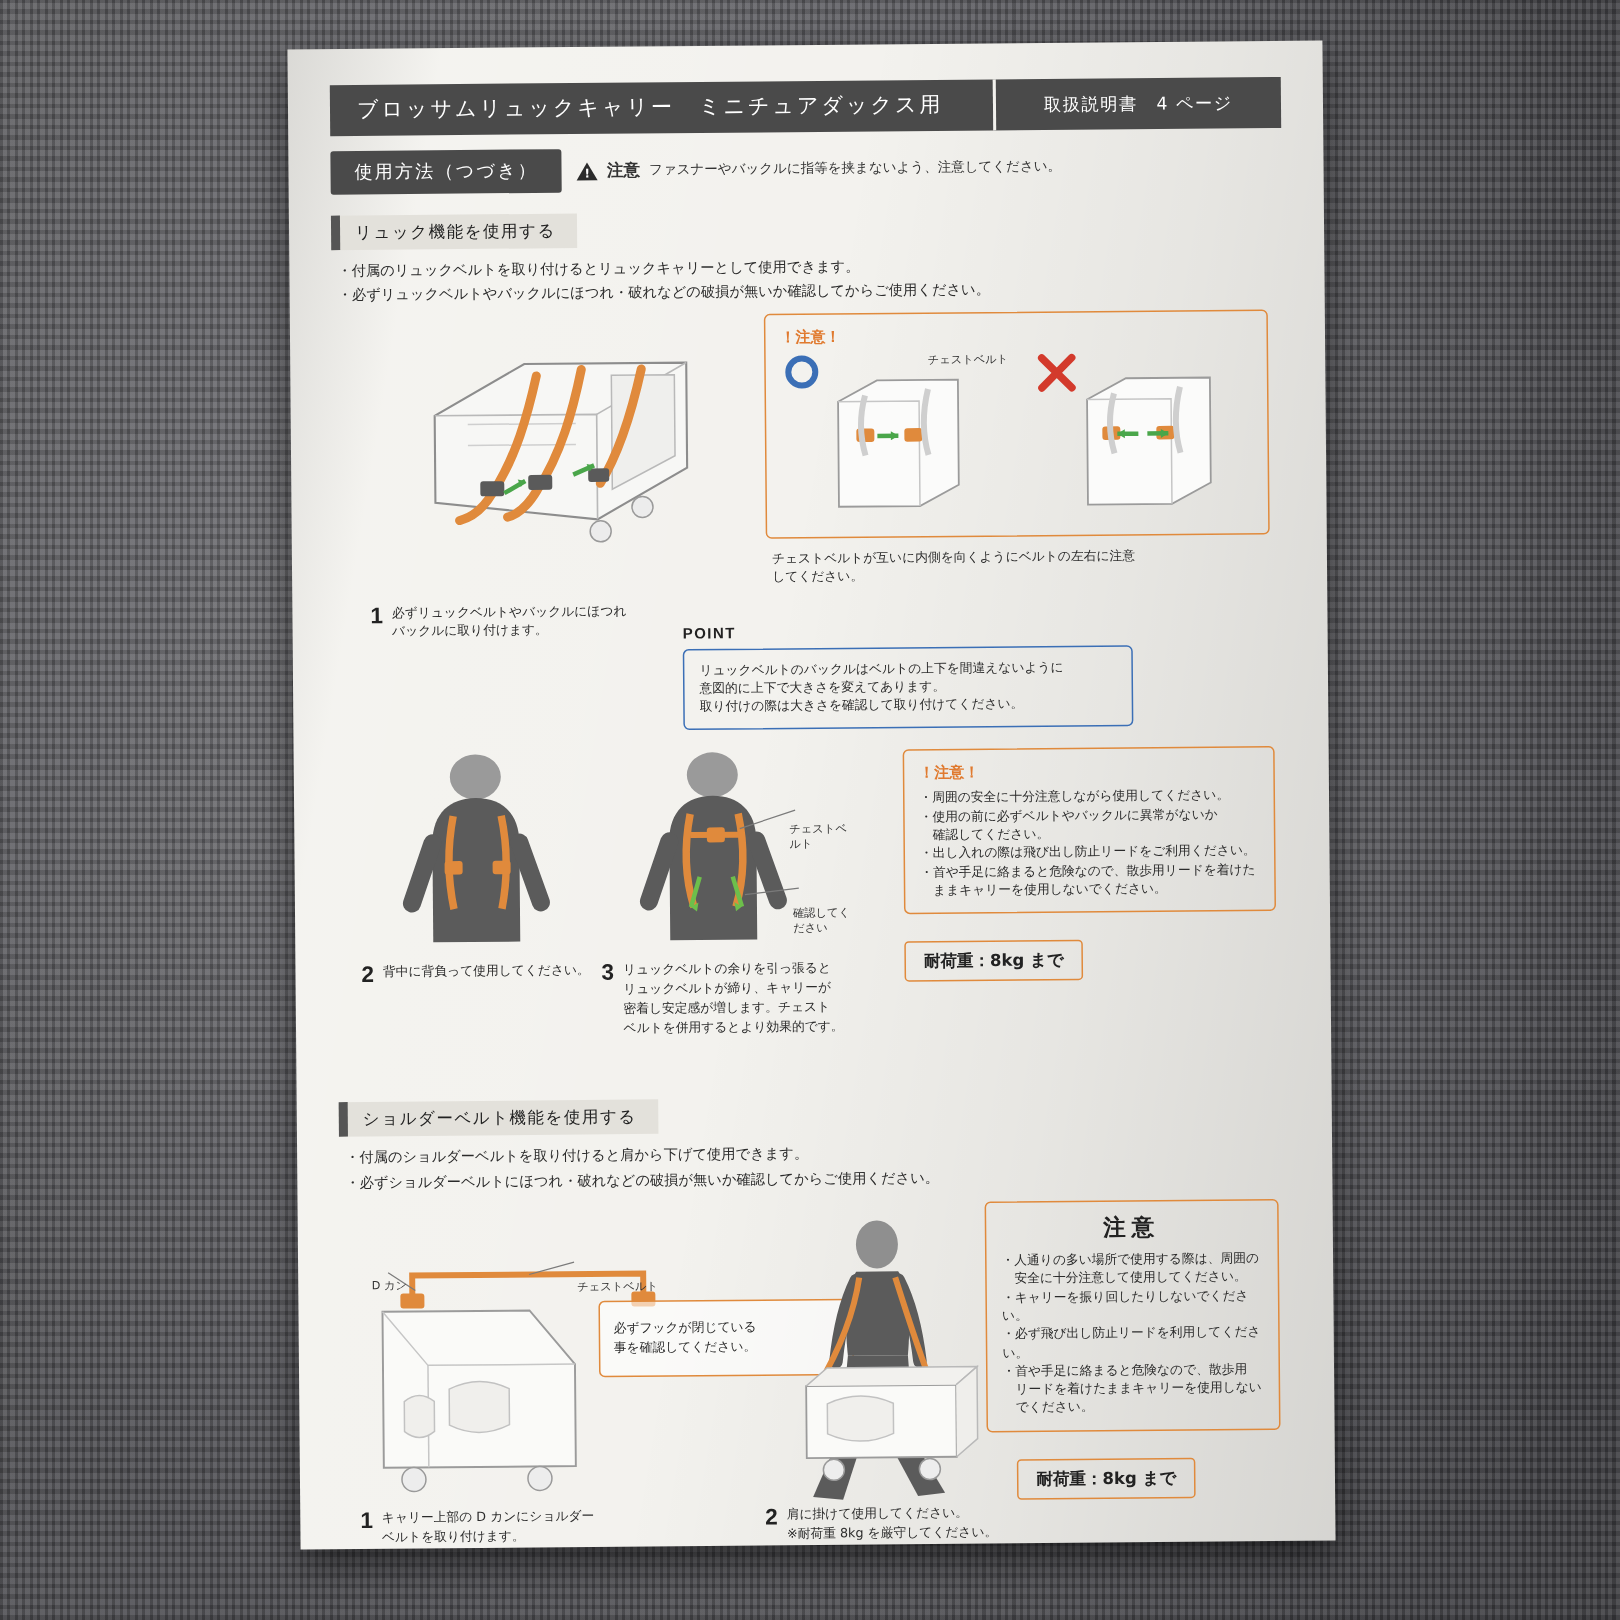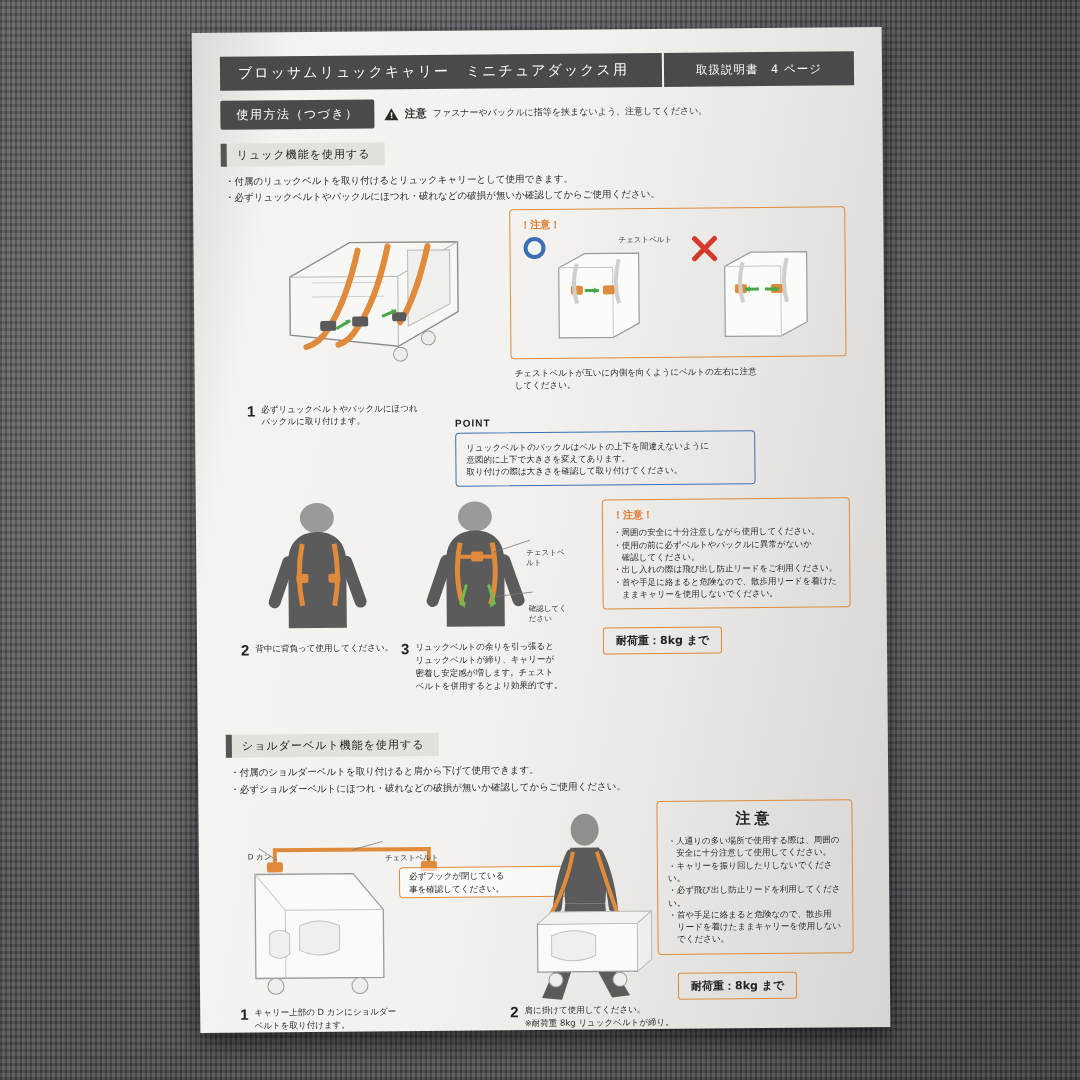--- a/index.html
+++ b/index.html
@@ -84,21 +84,21 @@
   .panel-blue{border:1.5px solid #3b6fb6;border-radius:4px;padding:8px 10px;box-sizing:border-box;}
   .attention-label{color:#e07a2f;font-weight:bold;font-size:10px;}
   .point-label{font-weight:bold;font-size:10px;color:#222;letter-spacing:1px;}
   .load-box{
     border:1.5px solid #e08a3c;border-radius:3px;padding:5px 12px;display:inline-block;
     font-size:11px;font-weight:bold;color:#222;
   }
   .chuui-title{text-align:center;font-size:15px;font-weight:bold;letter-spacing:4px;color:#222;margin-bottom:6px;}
 
   .callout{
-    border:1.5px solid #e08a3c;border-radius:4px;padding:2px 9px;font-size:8.5px;
+    border:1.5px solid #e08a3c;border-radius:4px;padding:12px 9px;font-size:8.5px;
     line-height:1.5;background:rgba(255,255,255,.6);
   }
   .lbl{font-size:7.5px;color:#333;margin-top:20px;}
   .abs{position:absolute;}
 </style>
 </head>
 <body>
 
 <div id="bg"></div>
 
@@ -328,21 +328,21 @@
         <path d="M36 112 L50 100 L150 100 L136 112" fill="#f2f1ee" stroke="#b9b9b9" stroke-width="1"></path>
         <path d="M136 112 L150 100 L150 148 L136 160" fill="#efeeeb" stroke="#b9b9b9" stroke-width="1"></path>
         <path d="M50 124 q22 -10 44 0 v20 q-22 10 -44 0 z" fill="#f0efec" stroke="#c2c2c2"></path>
         <circle cx="54" cy="168" r="7" fill="#ededed" stroke="#9a9a9a"></circle>
         <circle cx="118" cy="168" r="7" fill="#ededed" stroke="#9a9a9a"></circle>
       </svg>
     </div>
     <div class="fig-caption abs" style="left:282px;top:196px;width:230px;">
       <div class="num">2</div>
       <div class="cap jp" style="white-space:pre-line">肩に掛けて使用してください。
-※耐荷重 8kg リュックベルトが締り。</div>
+※耐荷重 8kg を厳守してください。</div>
     </div>
 
     <div class="panel-orange abs" style="left:430px;top:0;width:196px;">
       <div class="chuui-title jp">注意</div>
       <div class="jp t8">
         <div>・人通りの多い場所で使用する際は、周囲の</div>
         <div>　安全に十分注意して使用してください。</div>
         <div>・キャリーを振り回したりしないでください。</div>
         <div>・必ず飛び出し防止リードを利用してください。</div>
         <div>・首や手足に絡まると危険なので、散歩用</div>

